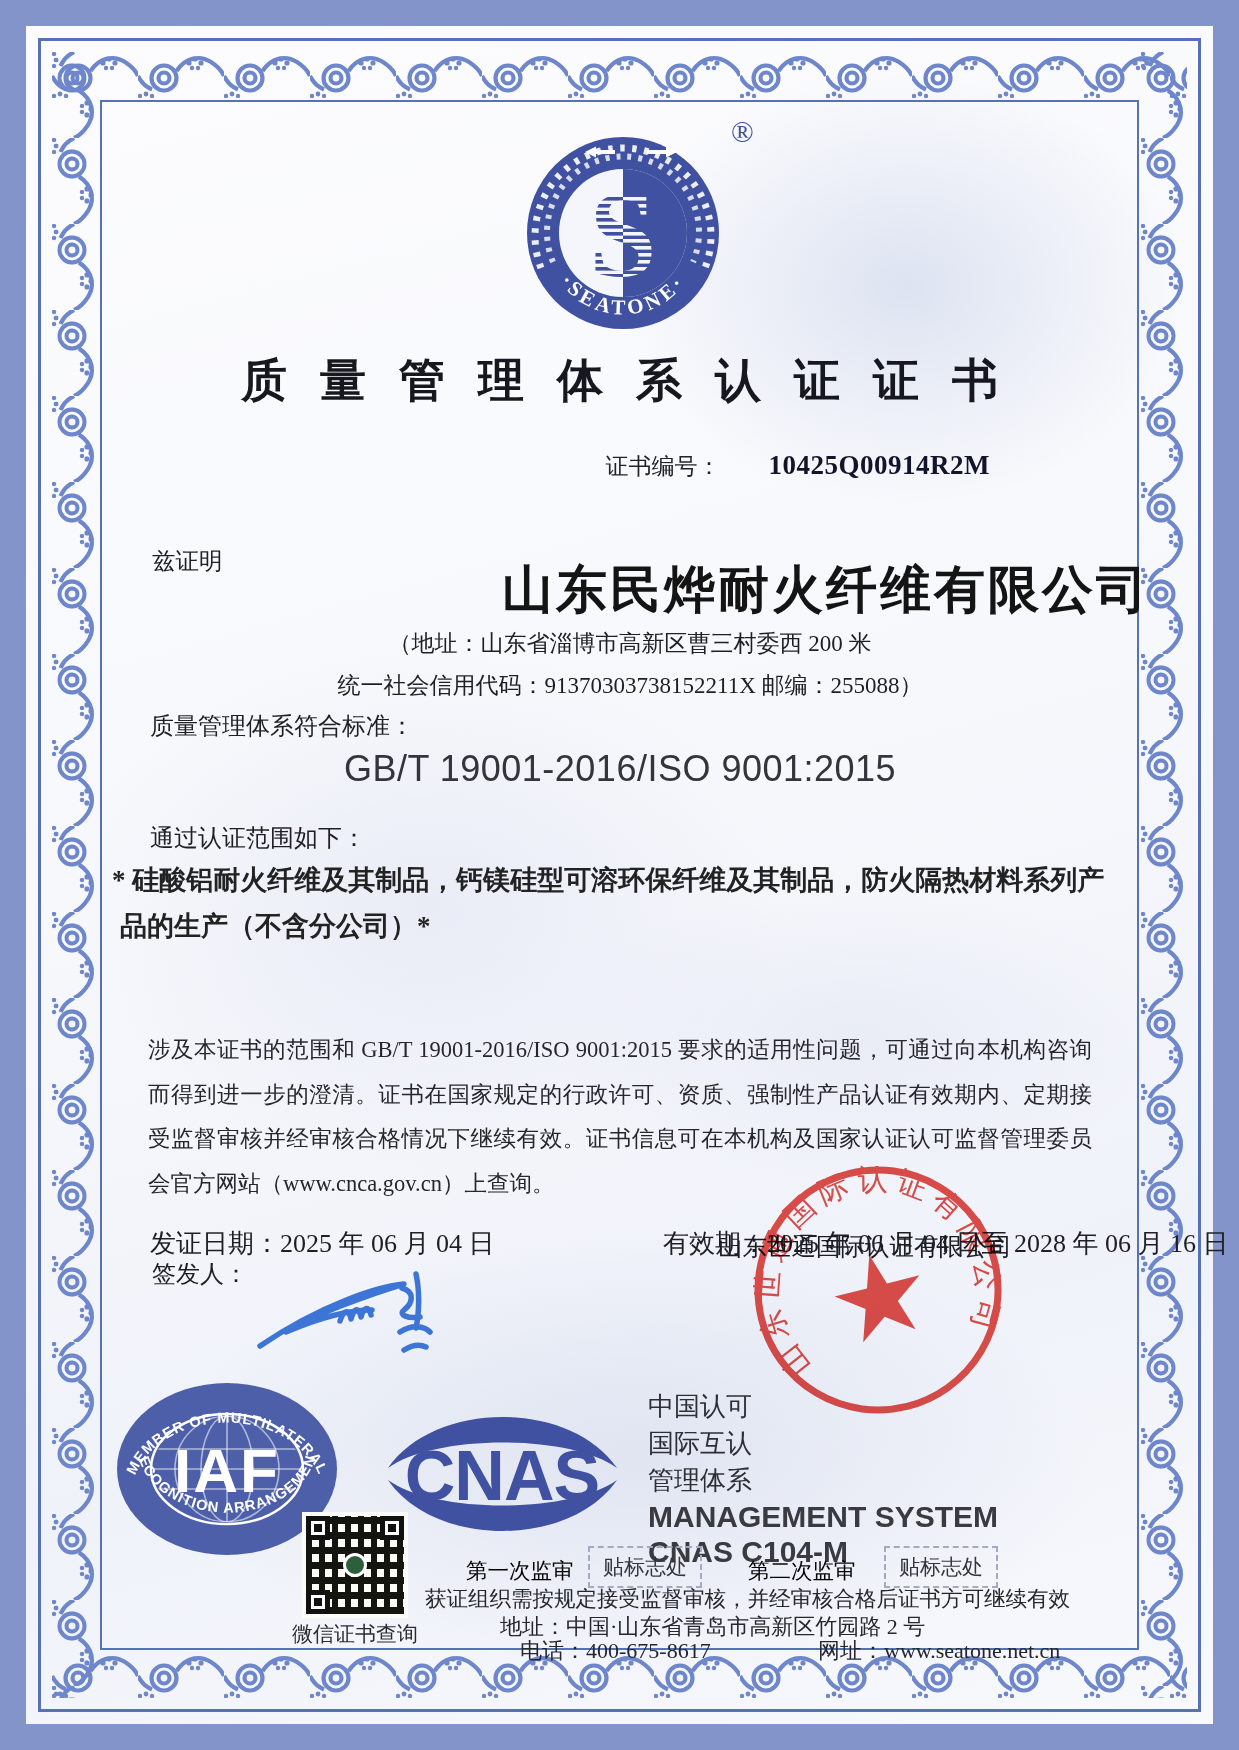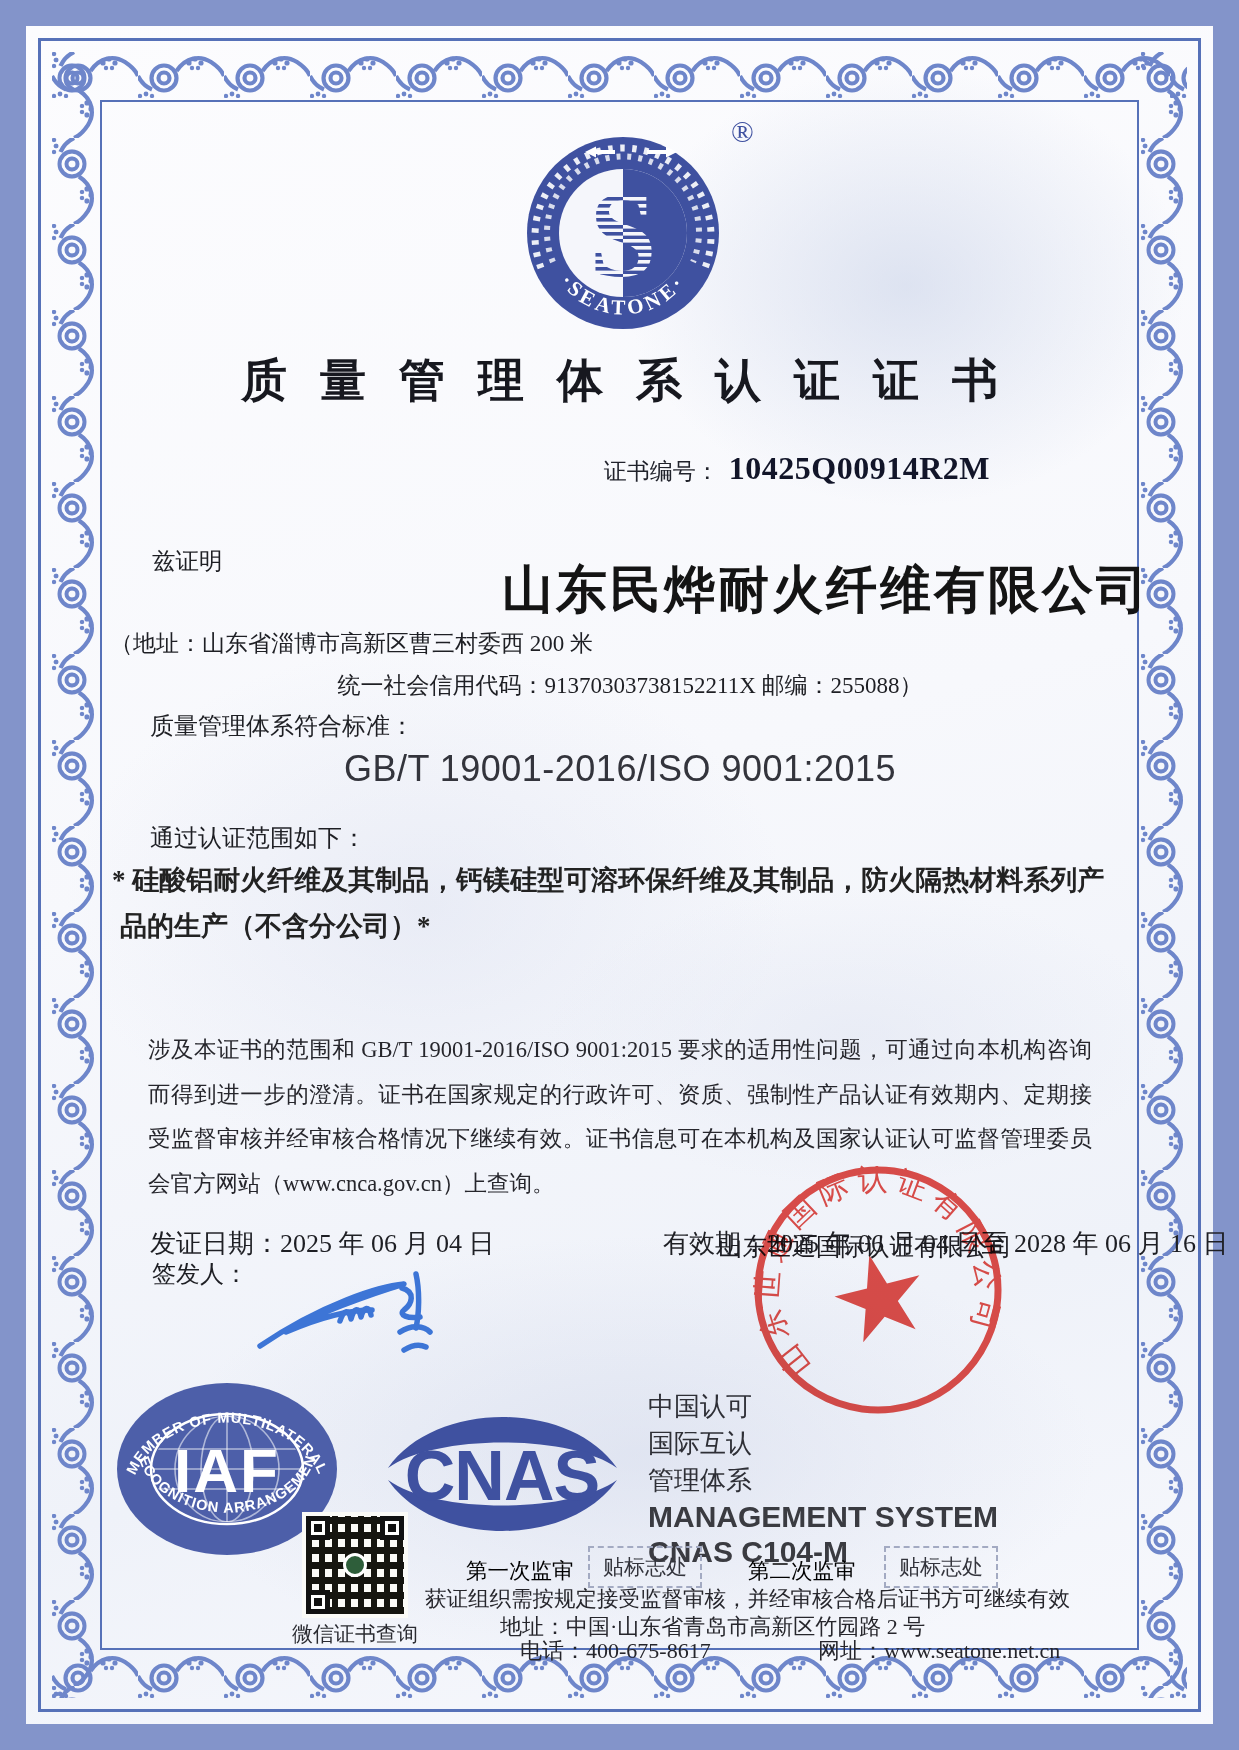--- a/index.html
+++ b/index.html
@@ -15,24 +15,24 @@
   .wash4{left:520px;top:860px;width:620px;height:300px;background:radial-gradient(closest-side,rgba(221,226,240,.45),rgba(221,226,240,0));}
   .frame-outer{position:absolute;left:38px;top:38px;right:38px;bottom:38px;border:3px solid #5671b8;z-index:1;}
   .frame-inner{position:absolute;left:100px;top:100px;right:100px;bottom:100px;border:2px solid #5671b8;z-index:1;}
   .band{position:absolute;z-index:1;display:block;}
   
   .z{z-index:2;}
   .title{left:60px;top:350px;width:1119px;text-align:center;font-size:46px;font-weight:700;
          letter-spacing:33px;padding-left:33px;box-sizing:border-box;color:#17181f;}
   .certno{right:249px;top:450px;display:flex;align-items:baseline;gap:10px;}
   .certno .lbl{font-size:23px;color:#20222b;}
-  .certno .val{font-size:32px;font-weight:700;color:#121529;letter-spacing:.5px;}
+  .certno .val{font-size:27px;font-weight:700;color:#121529;letter-spacing:.5px;margin-left:38px;}
   .certify{left:152px;top:545px;font-size:23.5px;}
   .company{left:110px;top:556px;width:1040px;text-align:right;font-size:51px;font-weight:600;letter-spacing:3px;color:#141414;}
-  .addr1{left:110px;top:628px;width:1040px;font-size:23px;}
+  .addr1{left:110px;top:628px;width:1040px;text-align:center;font-size:23px;}
   .addr2{left:110px;top:670px;width:1040px;text-align:center;font-size:23px;}
   .stdlbl{left:150px;top:710px;font-size:24px;}
   .stdval{left:110px;top:748px;width:1020px;text-align:center;font-size:36px;color:#33343c;
           font-family:"Liberation Sans","DejaVu Sans",sans-serif;letter-spacing:.5px;}
   .scopelbl{left:150px;top:822px;font-size:24px;}
   .scope1{left:108px;top:862px;width:1000px;text-align:center;font-size:27px;font-weight:600;color:#222;}
   .scope2{left:120px;top:908px;width:1000px;text-align:left;font-size:27px;font-weight:600;color:#222;}
   .legal{left:148px;top:1028px;width:944px;font-size:22.5px;line-height:44.5px;text-align:justify;color:#26262c;}
   .daterow{font-size:26px;margin-top:44px;}
   .issue{left:150px;top:1182px;}

